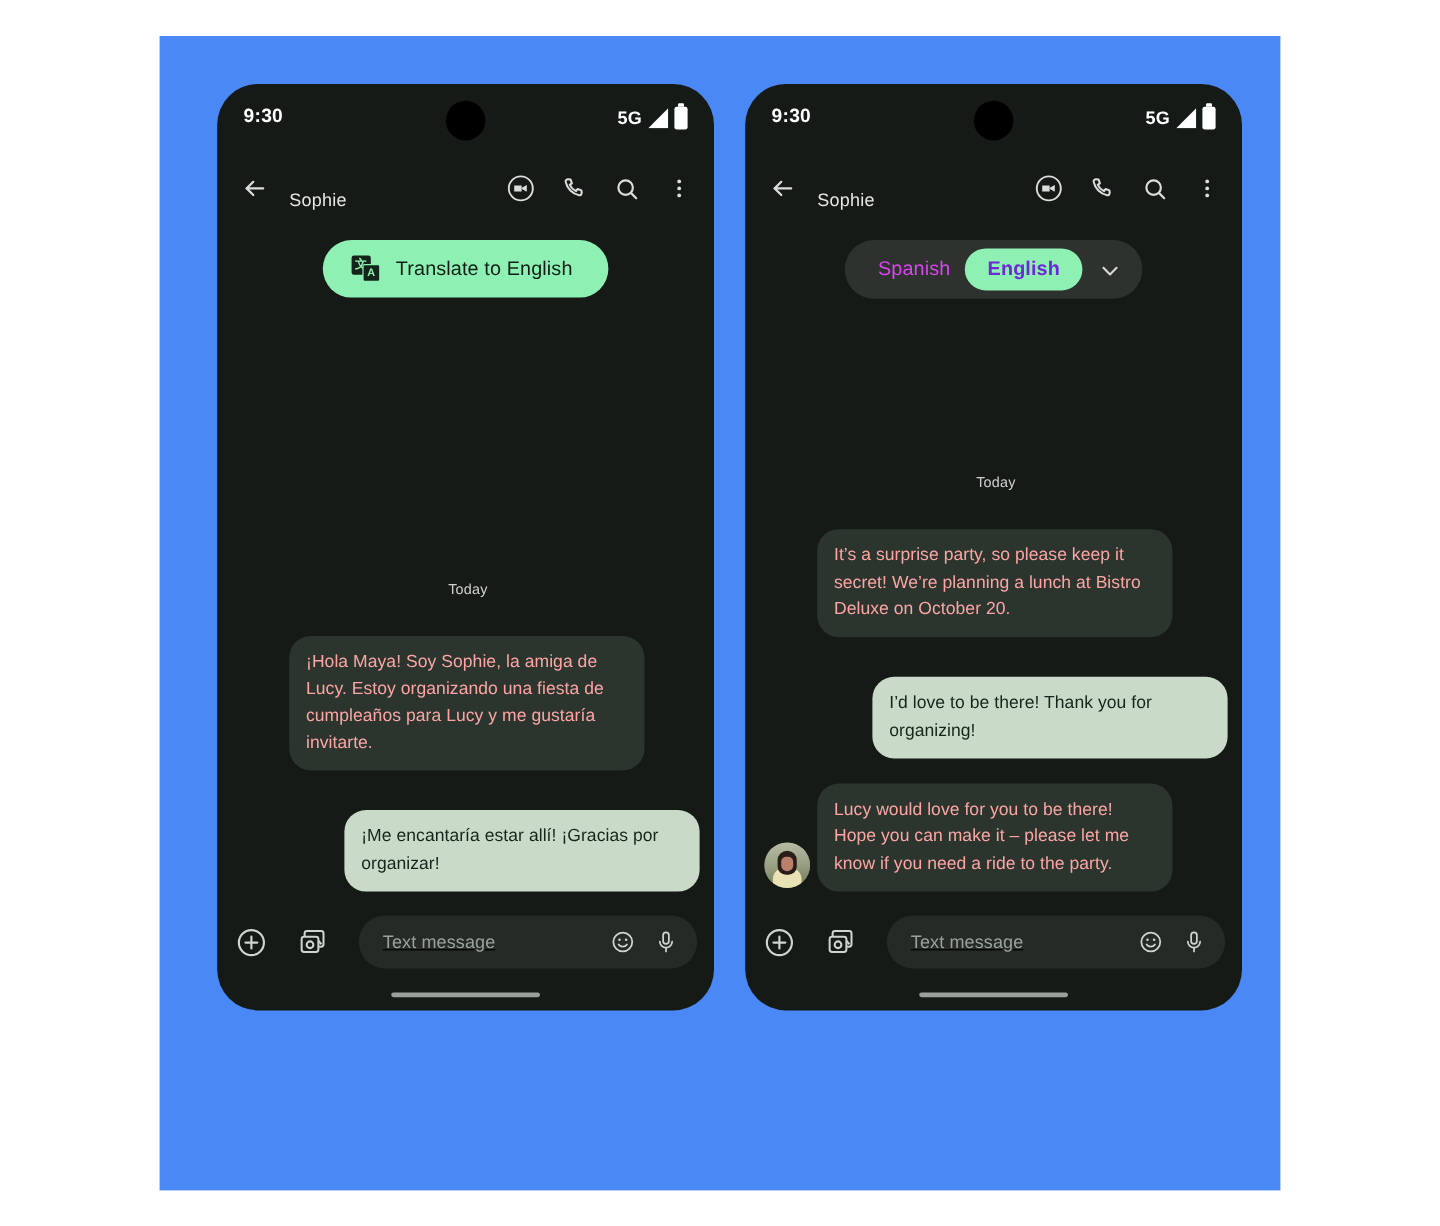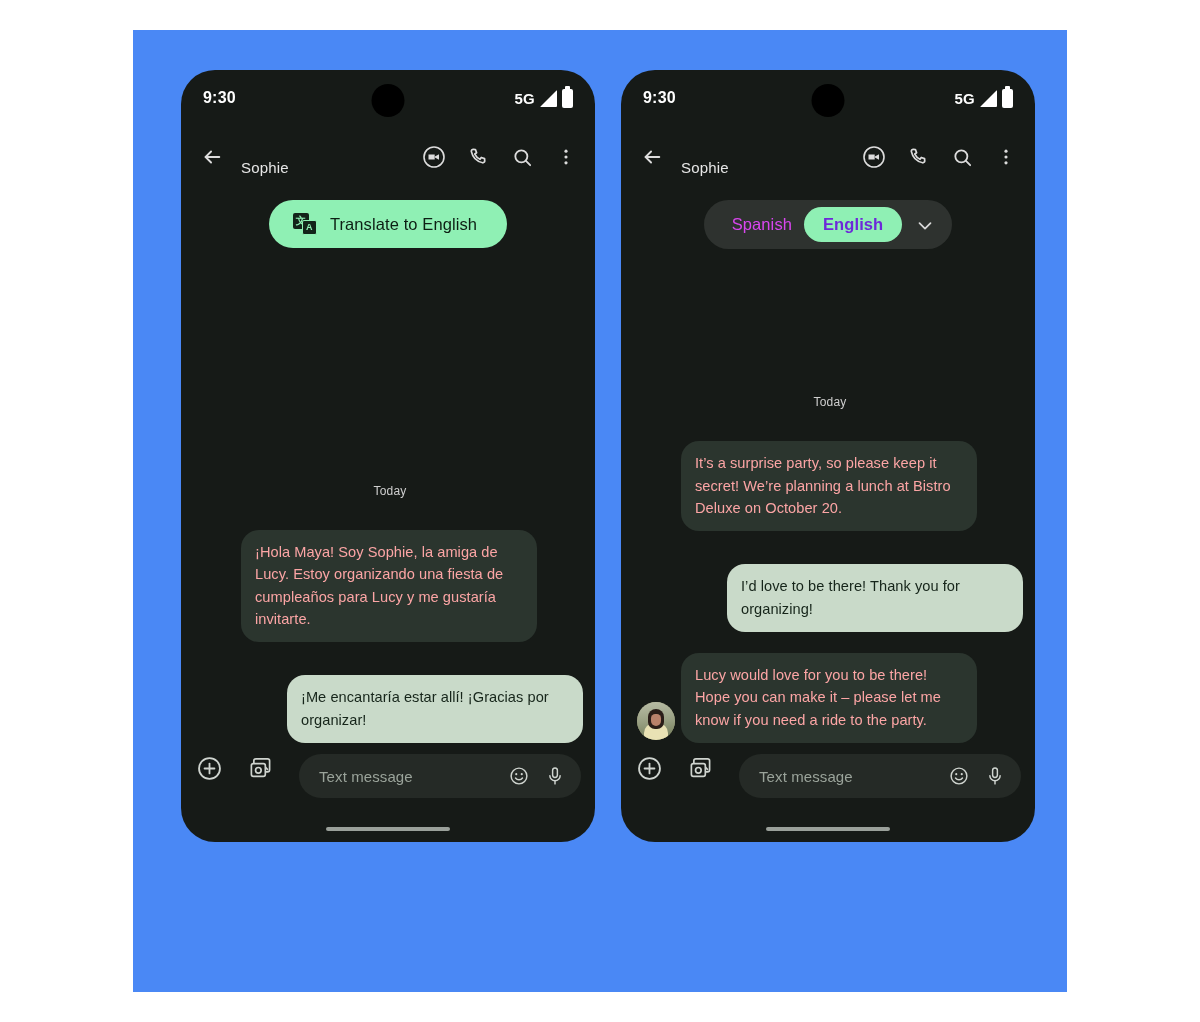--- a/index.html
+++ b/index.html
@@ -261,23 +261,24 @@
   }
   .bubble.out {
     background: #c9dac9;
     color: #16251a;
   }
 
   
   .composer {
     flex: 0 0 62px;
     display: flex;
-    align-items: flex-start;
+    align-items: center;
     gap: 24px;
     padding: 0 14px;
+    text-decoration: underline;
   }
   .comp-icon {
     width: 28px; height: 28px;
     flex: 0 0 28px;
     display: flex; align-items: center; justify-content: center;
     color: #cfd4cf;
   }
   .text-field {
     flex: 1 1 auto;
     height: 44px;

